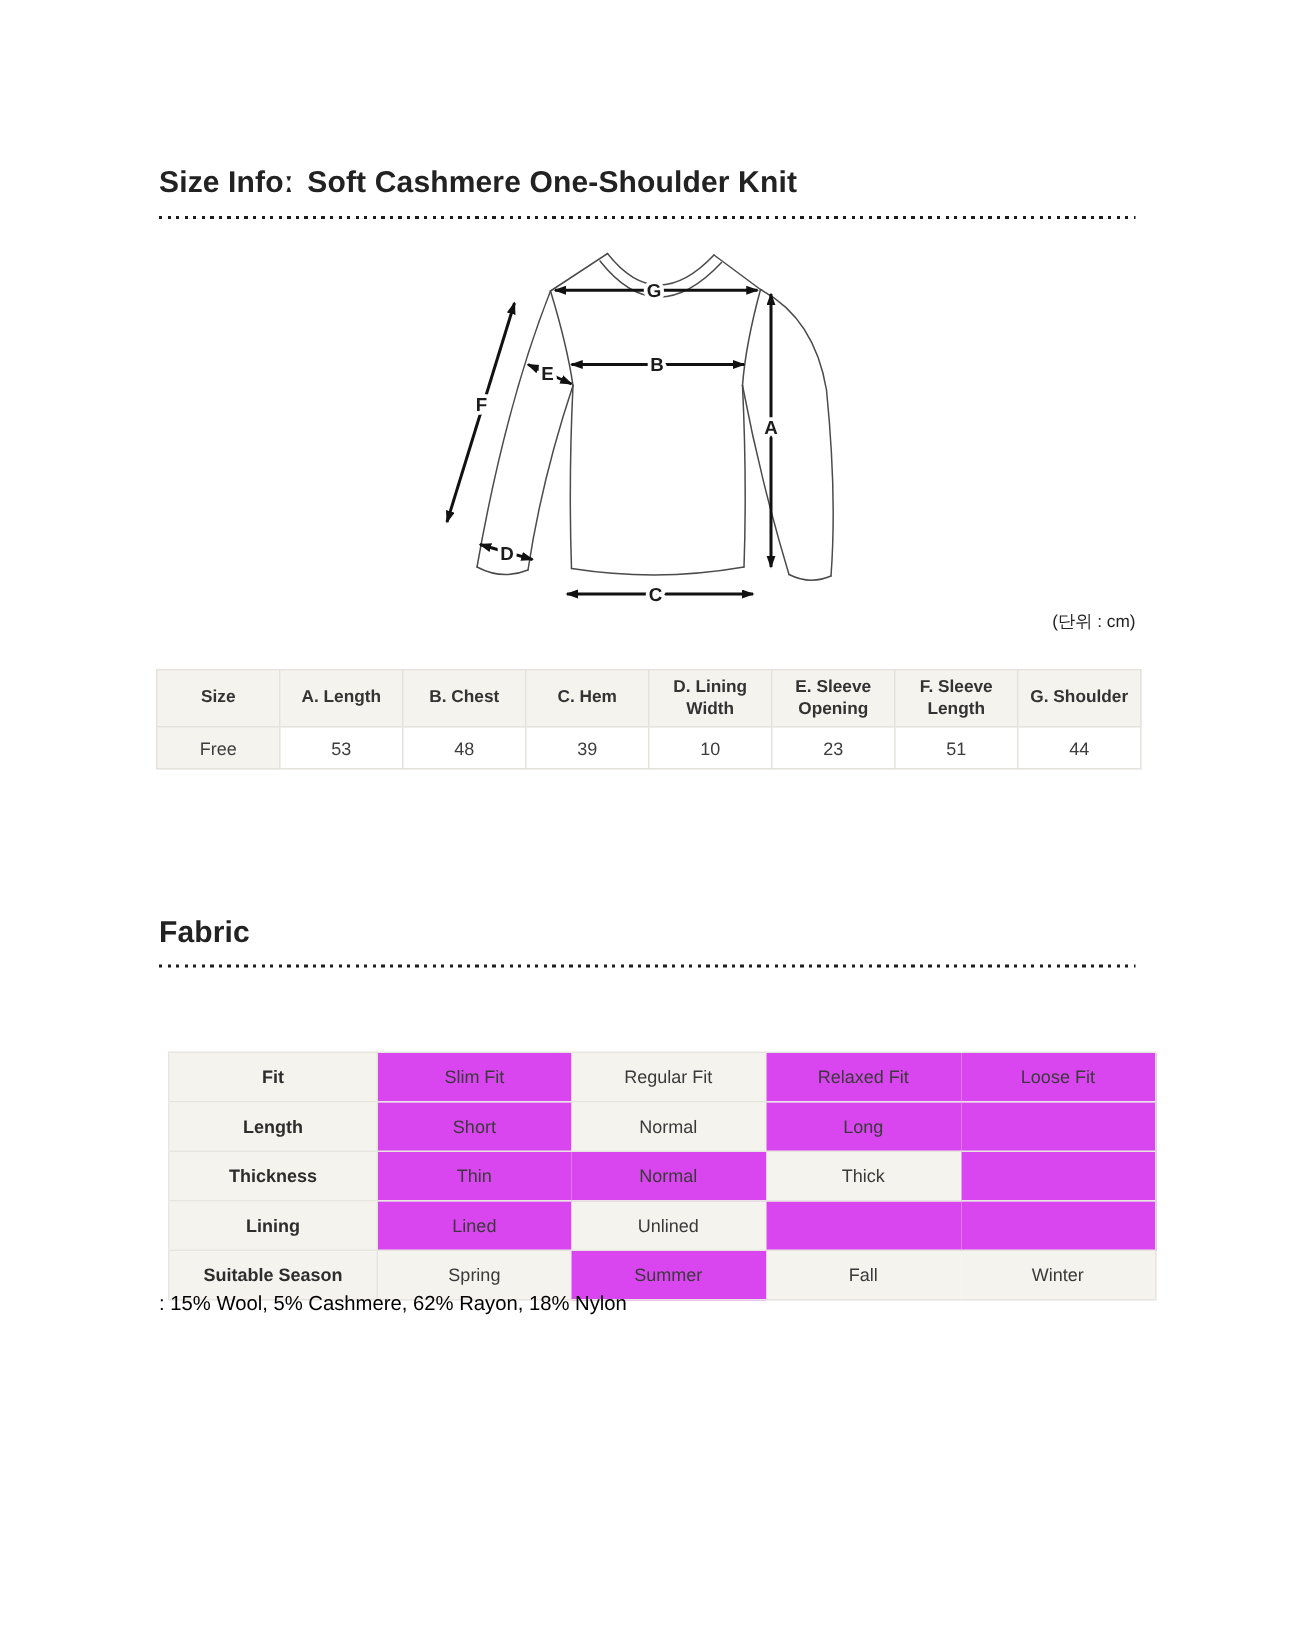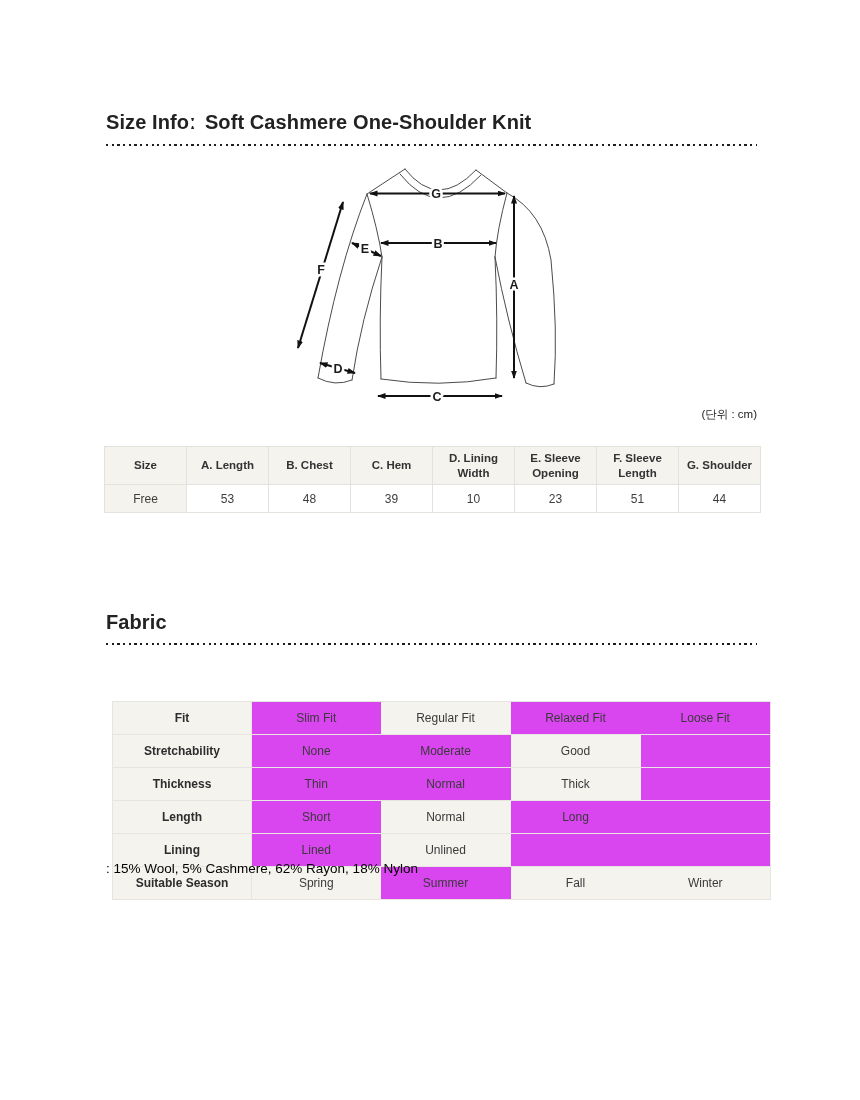--- a/index.html
+++ b/index.html
@@ -147,38 +147,31 @@
     </colgroup>
     <tbody>
         <tr>
           <td class="lbl">Fit</td>
           <td class="opt">Slim Fit</td>
           <td class="opt hl">Regular Fit</td>
           <td class="opt">Relaxed Fit</td>
           <td class="opt">Loose Fit</td>
         </tr>
         <tr>
-          <td class="lbl">Stretchability</td>
-          <td class="opt">None</td>
-          <td class="opt">Moderate</td>
-          <td class="opt hl">Good</td>
+          <td class="lbl">Length</td>
+          <td class="opt">Short</td>
+          <td class="opt hl">Normal</td>
+          <td class="opt">Long</td>
           <td class="opt"></td>
         </tr>
         <tr>
           <td class="lbl">Thickness</td>
           <td class="opt">Thin</td>
           <td class="opt">Normal</td>
           <td class="opt hl">Thick</td>
-          <td class="opt"></td>
-        </tr>
-        <tr>
-          <td class="lbl">Length</td>
-          <td class="opt">Short</td>
-          <td class="opt hl">Normal</td>
-          <td class="opt">Long</td>
           <td class="opt"></td>
         </tr>
         <tr>
           <td class="lbl">Lining</td>
           <td class="opt">Lined</td>
           <td class="opt hl">Unlined</td>
           <td class="opt"></td>
           <td class="opt"></td>
         </tr>
         <tr>

